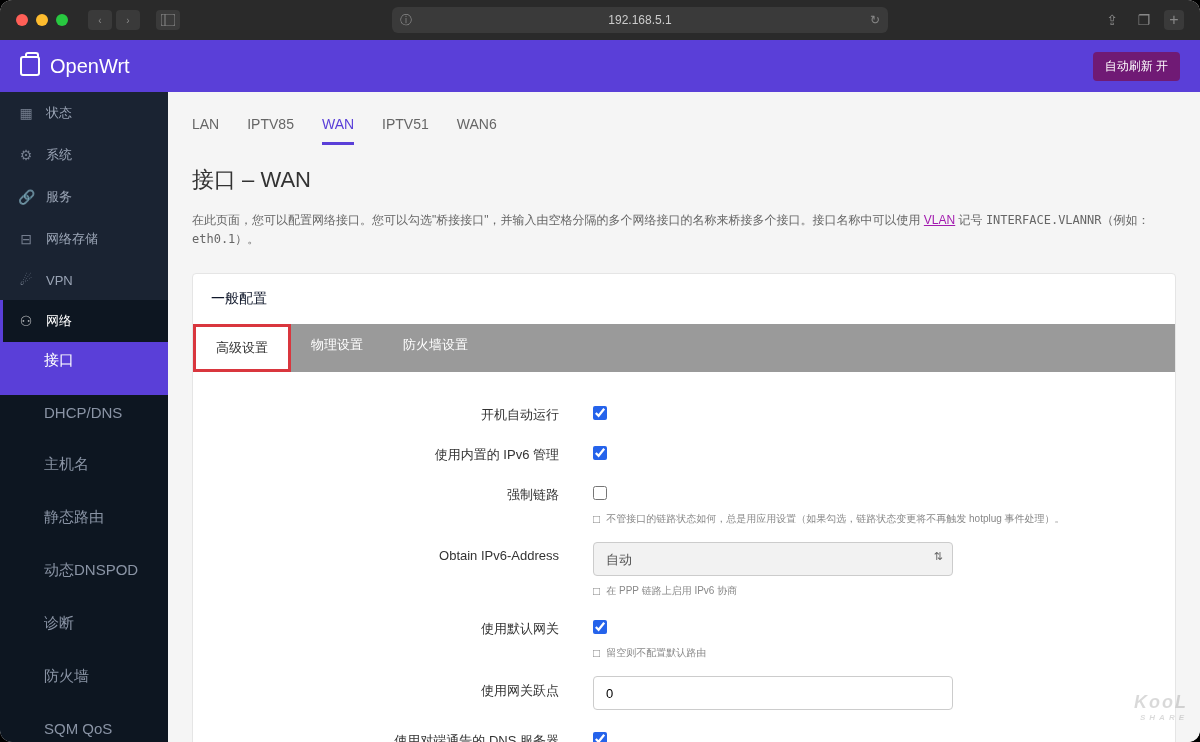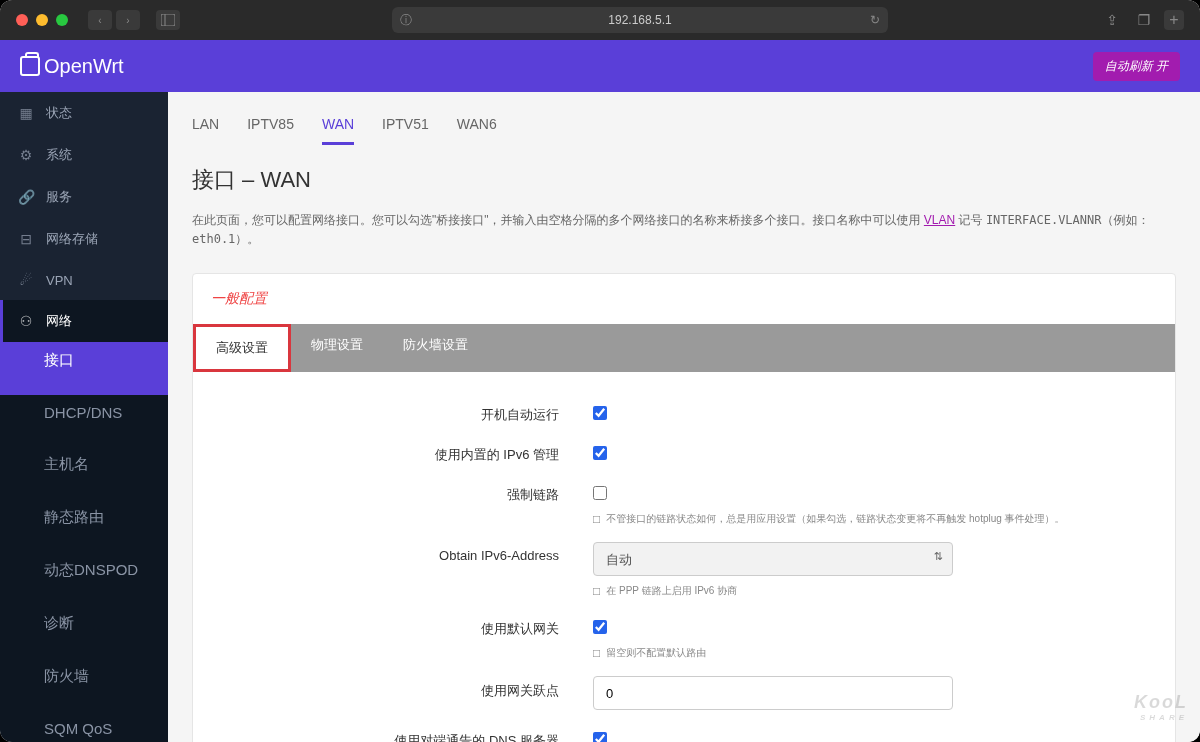--- a/index.html
+++ b/index.html
@@ -14,44 +14,44 @@
 .nav-btns { display: flex; gap: 4px; margin-left: 8px; }
 .nav-btn { width: 24px; height: 20px; background: #3a3a3a; border-radius: 4px; display: flex; align-items: center; justify-content: center; color: #888; font-size: 10px; }
 .sidebar-toggle { width: 24px; height: 20px; background: #3a3a3a; border-radius: 4px; margin-left: 4px; display: flex; align-items: center; justify-content: center; }
 .url-bar { flex: 1; margin: 0 200px; background: #3a3a3a; height: 26px; border-radius: 6px; display: flex; align-items: center; justify-content: center; color: #ccc; font-size: 12px; position: relative; }
 .url-left-icon { position: absolute; left: 8px; color: #888; font-size: 12px; }
 .reload-icon { position: absolute; right: 8px; color: #888; font-size: 12px; }
 .titlebar-right { display: flex; gap: 8px; }
 .tb-icon { width: 24px; height: 20px; display: flex; align-items: center; justify-content: center; color: #888; font-size: 14px; }
 .new-tab { width: 20px; height: 20px; background: #3a3a3a; border-radius: 4px; display: flex; align-items: center; justify-content: center; color: #888; font-size: 16px; }
 .header { height: 52px; background: #5a3fd8; display: flex; align-items: center; padding: 0 20px; color: #fff; }
-.logo { display: flex; align-items: center; gap: 4px; font-size: 20px; font-weight: 500; }
+.logo { display: flex; align-items: center; gap: 10px; font-size: 20px; font-weight: 500; }
 .logo-icon { width: 20px; height: 20px; border: 2px solid #fff; border-radius: 3px; position: relative; }
 .logo-icon::before { content: ""; position: absolute; top: -6px; left: 3px; width: 10px; height: 4px; border: 2px solid #fff; border-bottom: none; border-radius: 3px 3px 0 0; }
 .header-right { margin-left: auto; }
-.refresh-btn { background: #a21caf; color: #fff; padding: 6px 12px; border-radius: 4px; font-size: 12px; border: none; cursor: pointer; font-style: italic; }
+.refresh-btn { background: #701a75; color: #fff; padding: 6px 12px; border-radius: 4px; font-size: 12px; border: none; cursor: pointer; }
 .body { flex: 1; display: flex; overflow: hidden; }
 .sidebar { width: 168px; background: #1a2332; color: #9aa4b5; overflow-y: auto; flex-shrink: 0; }
 .side-item { padding: 12px 18px; display: flex; align-items: center; gap: 12px; font-size: 13px; cursor: pointer; }
 .side-item.active { background: #0d1621; color: #fff; border-left: 3px solid #5a3fd8; padding-left: 15px; }
 .side-icon { width: 16px; text-align: center; font-size: 14px; opacity: 0.7; }
 .sub-items { background: #0d1621; }
 .sub-item { padding: 9px 18px 25px 44px; font-size: 15px; color: #8a94a5; cursor: pointer; }
 .sub-item.active { background: #5a3fd8; color: #fff; }
 .main { flex: 1; background: #f5f5f5; overflow-y: auto; }
 .content { padding: 18px 24px; }
 .tabs { display: flex; gap: 28px; font-size: 14px; color: #666; margin-bottom: 20px; }
 .tab { padding: 6px 0 10px 0; cursor: pointer; }
 .tab.active { color: #5a3fd8; border-bottom: 3px solid #5a3fd8; }
 .page-title { font-size: 22px; color: #333; margin-bottom: 16px; font-weight: 400; }
 .desc { font-size: 12px; color: #666; line-height: 1.6; margin-bottom: 24px; }
 .desc a { color: #a21caf; text-decoration: underline; }
 .code { font-family: monospace; }
 .panel { background: #fff; border: 1px solid #e5e5e5; border-radius: 4px; }
-.panel-header { padding: 16px 18px; font-size: 14px; font-weight: 500; color: #ef4444; font-style: italic; }
+.panel-header { padding: 16px 18px; font-size: 14px; font-weight: 500; color: #0f172a; }
 .config-tabs { display: flex; background: #9a9a9a; }
 .ctab { padding: 12px 20px; font-size: 13px; color: #fff; cursor: pointer; }
 .ctab.highlighted { border: 3px solid #d9363e; background: #fff; color: #333; }
 .form { padding: 20px 0; }
 .row { display: flex; align-items: flex-start; padding: 8px 0; }
 .label { width: 400px; text-align: right; padding-right: 34px; padding-top: 6px; font-size: 13px; color: #333; }
 .control { flex: 1; }
 .control input[type=checkbox] { accent-color: #2563eb; width: 14px; height: 14px; margin-top: 6px; }
 .hint { font-size: 10px; color: #888; margin-top: 8px; display: flex; align-items: center; gap: 6px; }
 .hint::before { content: "□"; font-size: 12px; }

